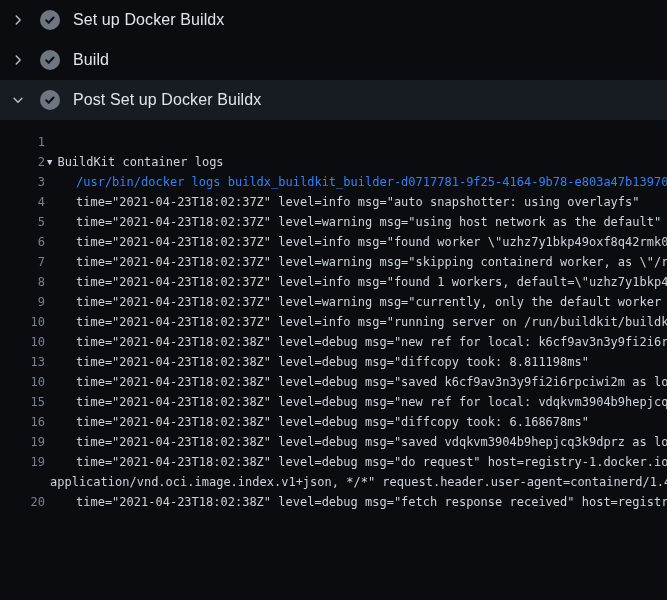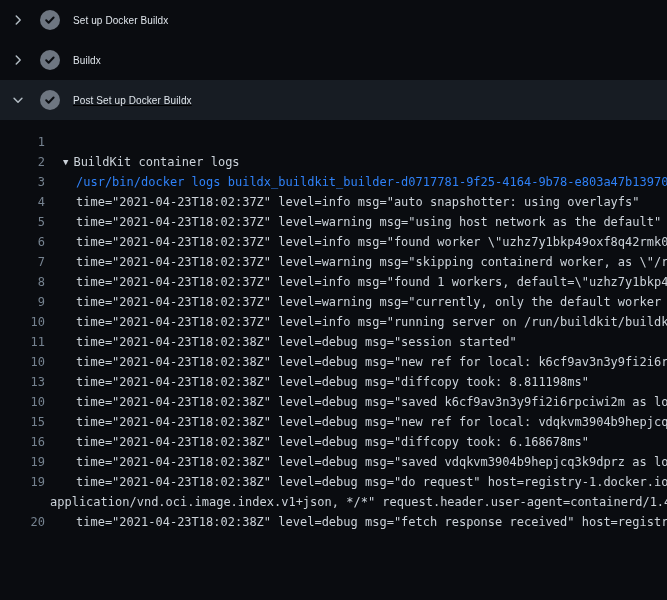--- a/index.html
+++ b/index.html
@@ -2,33 +2,33 @@
 <html style="--bg: #0a0c10; --expandedBg: #171c23; --headerText: #dfe5eb; --muted: #768390; --logText: #ccd3da; --commandBlue: #2f81f7; --checkCircle: #6e7681; --checkMark: #0a0c10; --chevron: #b3bcc4;"><head>
 <meta charset="utf-8">
 <style>
   * { margin:0; padding:0; box-sizing:border-box; }
   html,body { width:667px; height:600px; overflow:hidden; }
   body { background: var(--bg, #0a0c10); font-family:"Liberation Sans", sans-serif; }
   .app { width:667px; height:600px; overflow:hidden; position:relative; background:var(--bg,#0a0c10); }
 
   
   .step { height:40px; display:flex; align-items:center; padding-left:10px; cursor:pointer; }
-  .step.expanded { background: var(--expandedBg, #171c23); text-decoration: underline; }
+  .step.expanded { background: var(--expandedBg, #171c23); }
   .chev { width:16px; height:16px; flex:none; display:flex; align-items:center; justify-content:center; }
   .check { width:20px; height:20px; flex:none; margin-left:14px; display:flex; align-items:center; justify-content:center; }
-  .step-label { margin-left:13px; font-size:10px; color: var(--headerText, #dfe5eb); letter-spacing:0.1px; }
+  .step-label { margin-left:13px; font-size:16px; color: var(--headerText, #dfe5eb); letter-spacing:0.1px; }
 
   
   .log { padding-top:12px; font-family:"DejaVu Sans Mono", "Liberation Mono", monospace; font-size:12px; color: var(--logText, #ccd3da); }
   .log-row { display:flex; height:20px; line-height:20px; white-space:pre; }
   .lnum { width:45px; flex:none; text-align:right; color: var(--muted, #768390); }
   .ltext { margin-left:13px; }
   .log-row.ind1 .ltext { margin-left:31px; }
   .log-row.cont .ltext { margin-left:5px; }
-  .log-row.group .ltext { margin-left:18px; }
+  .log-row.group .ltext { margin-left:2px; }
   .gmark { display:inline-block; font-size:9px; vertical-align:1px; margin-right:5px; color:var(--logText,#ccd3da); }
   .cmd { color: var(--commandBlue, #2f81f7); text-align: right; }
 </style>
 </head>
 <body>
 
 <div class="app">
   <div>
       <div class="step">
         <span class="chev">
@@ -49,21 +49,21 @@
           <svg width="14" height="14" viewBox="0 0 16 16">
             <path d="M6 3.5L10.5 8 6 12.5" fill="none" stroke="#b3bcc4" stroke-width="1.7" stroke-linecap="round" stroke-linejoin="round"></path>
           </svg>
         </span>
         <span class="check">
           <svg width="20" height="20" viewBox="0 0 20 20">
             <circle cx="10" cy="10" r="10" fill="#6e7681"></circle>
             <path d="M6.2 10.3l2.4 2.4 5-5.2" fill="none" stroke="#0a0c10" stroke-width="2" stroke-linecap="round" stroke-linejoin="round"></path>
           </svg>
         </span>
-        <span class="step-label">Buildx</span>
+        <span class="step-label">Build</span>
       </div>
       <div class="step expanded">
         <span class="chev">
           <svg width="14" height="14" viewBox="0 0 16 16">
             <path d="M3.5 6l4.5 4.5L12.5 6" fill="none" stroke="#b3bcc4" stroke-width="1.7" stroke-linecap="round" stroke-linejoin="round"></path>
           </svg>
         </span>
         <span class="check">
           <svg width="20" height="20" viewBox="0 0 20 20">
             <circle cx="10" cy="10" r="10" fill="#6e7681"></circle>
@@ -77,21 +77,20 @@
       <div class="log-row"><span class="lnum">1</span></div>
       <div class="log-row group"><span class="lnum">2</span><span class="ltext"><span class="gmark">▼</span>BuildKit container logs</span></div>
       <div class="log-row ind1"><span class="lnum">3</span><span class="ltext cmd">/usr/bin/docker logs buildx_buildkit_builder-d0717781-9f25-4164-9b78-e803a47b13970</span></div>
       <div class="log-row ind1"><span class="lnum">4</span><span class="ltext">time="2021-04-23T18:02:37Z" level=info msg="auto snapshotter: using overlayfs"</span></div>
       <div class="log-row ind1"><span class="lnum">5</span><span class="ltext">time="2021-04-23T18:02:37Z" level=warning msg="using host network as the default"</span></div>
       <div class="log-row ind1"><span class="lnum">6</span><span class="ltext">time="2021-04-23T18:02:37Z" level=info msg="found worker \"uzhz7y1bkp49oxf8q42rmk0xj</span></div>
       <div class="log-row ind1"><span class="lnum">7</span><span class="ltext">time="2021-04-23T18:02:37Z" level=warning msg="skipping containerd worker, as \"/run</span></div>
       <div class="log-row ind1"><span class="lnum">8</span><span class="ltext">time="2021-04-23T18:02:37Z" level=info msg="found 1 workers, default=\"uzhz7y1bkp49o</span></div>
       <div class="log-row ind1"><span class="lnum">9</span><span class="ltext">time="2021-04-23T18:02:37Z" level=warning msg="currently, only the default worker ca</span></div>
       <div class="log-row ind1"><span class="lnum">10</span><span class="ltext">time="2021-04-23T18:02:37Z" level=info msg="running server on /run/buildkit/buildkit</span></div>
-      <div class="log-row ind1"><span class="lnum">11</span><span class="ltext">time="2021-04-23T18:02:38Z" level=debug msg="session started"</span></div>
       <div class="log-row ind1"><span class="lnum">10</span><span class="ltext">time="2021-04-23T18:02:38Z" level=debug msg="new ref for local: k6cf9av3n3y9fi2i6rpc</span></div>
       <div class="log-row ind1"><span class="lnum">13</span><span class="ltext">time="2021-04-23T18:02:38Z" level=debug msg="diffcopy took: 8.811198ms"</span></div>
       <div class="log-row ind1"><span class="lnum">10</span><span class="ltext">time="2021-04-23T18:02:38Z" level=debug msg="saved k6cf9av3n3y9fi2i6rpciwi2m as loca</span></div>
       <div class="log-row ind1"><span class="lnum">15</span><span class="ltext">time="2021-04-23T18:02:38Z" level=debug msg="new ref for local: vdqkvm3904b9hepjcq3k</span></div>
       <div class="log-row ind1"><span class="lnum">16</span><span class="ltext">time="2021-04-23T18:02:38Z" level=debug msg="diffcopy took: 6.168678ms"</span></div>
       <div class="log-row ind1"><span class="lnum">19</span><span class="ltext">time="2021-04-23T18:02:38Z" level=debug msg="saved vdqkvm3904b9hepjcq3k9dprz as loca</span></div>
       <div class="log-row ind1"><span class="lnum">19</span><span class="ltext">time="2021-04-23T18:02:38Z" level=debug msg="do request" host=registry-1.docker.io r</span></div>
       <div class="log-row cont"><span class="lnum"></span><span class="ltext">application/vnd.oci.image.index.v1+json, */*" request.header.user-agent=containerd/1.4</span></div>
       <div class="log-row ind1"><span class="lnum">20</span><span class="ltext">time="2021-04-23T18:02:38Z" level=debug msg="fetch response received" host=registry-</span></div>
     </div>

